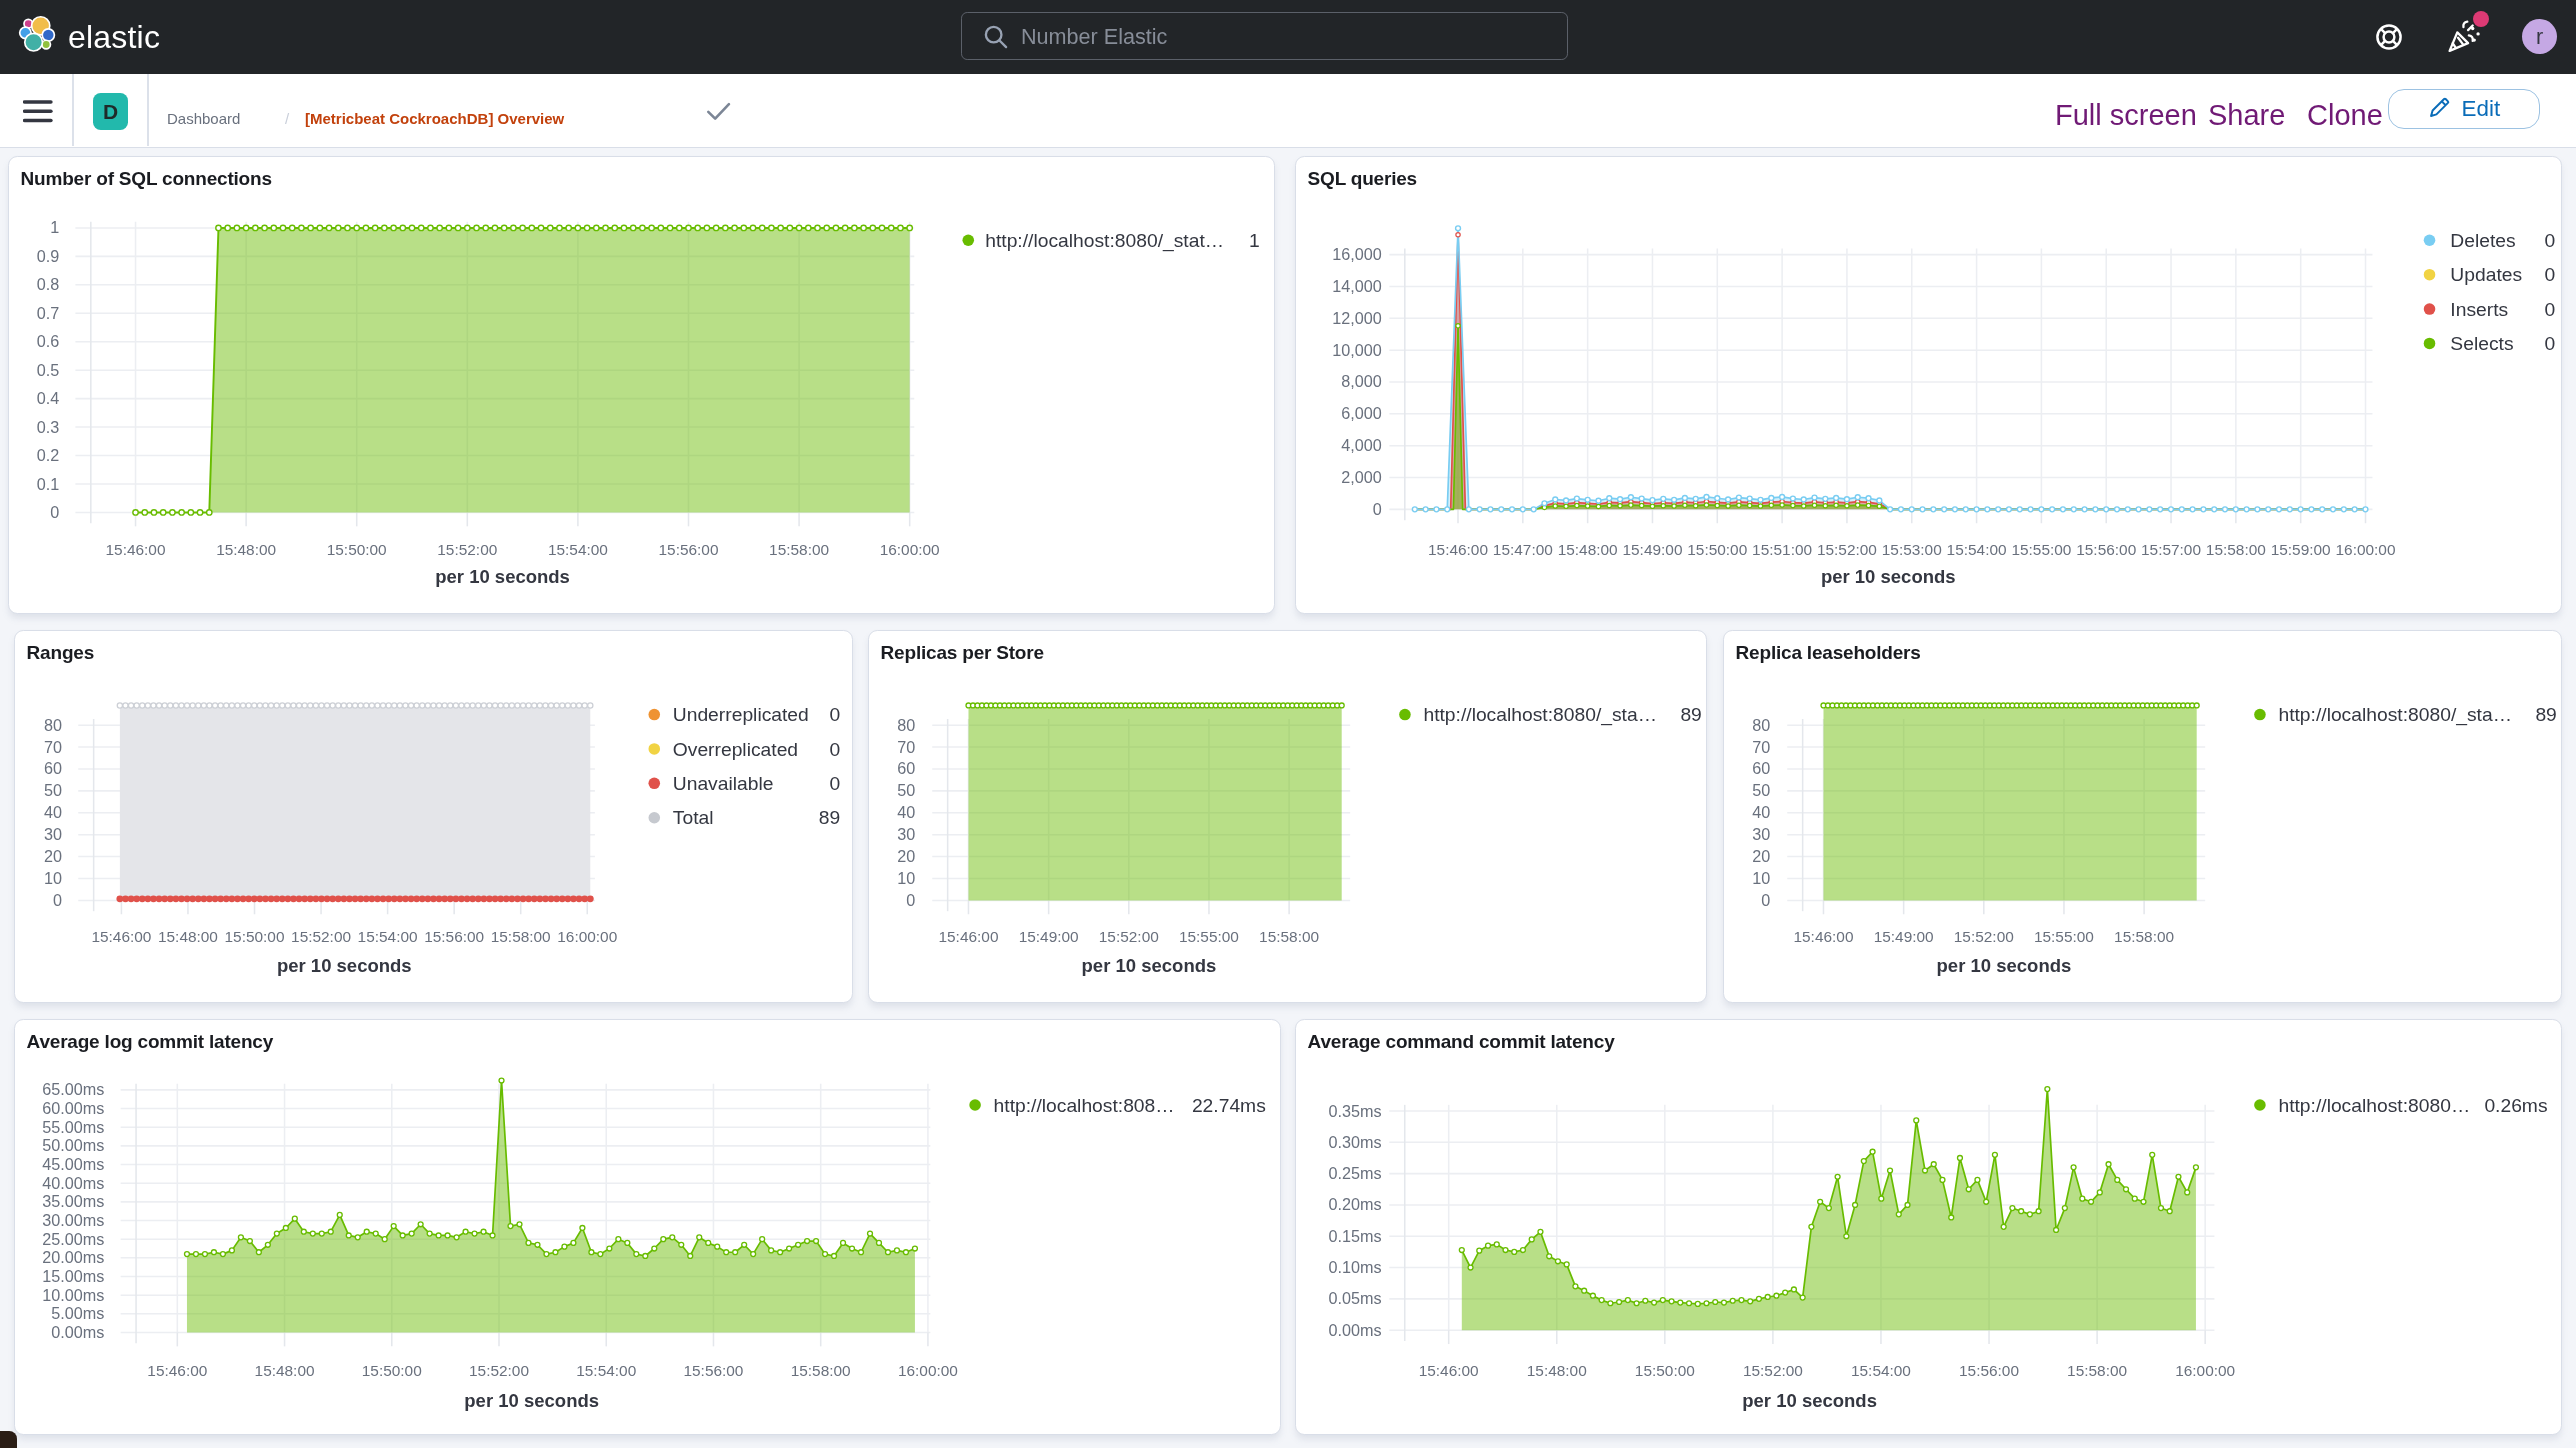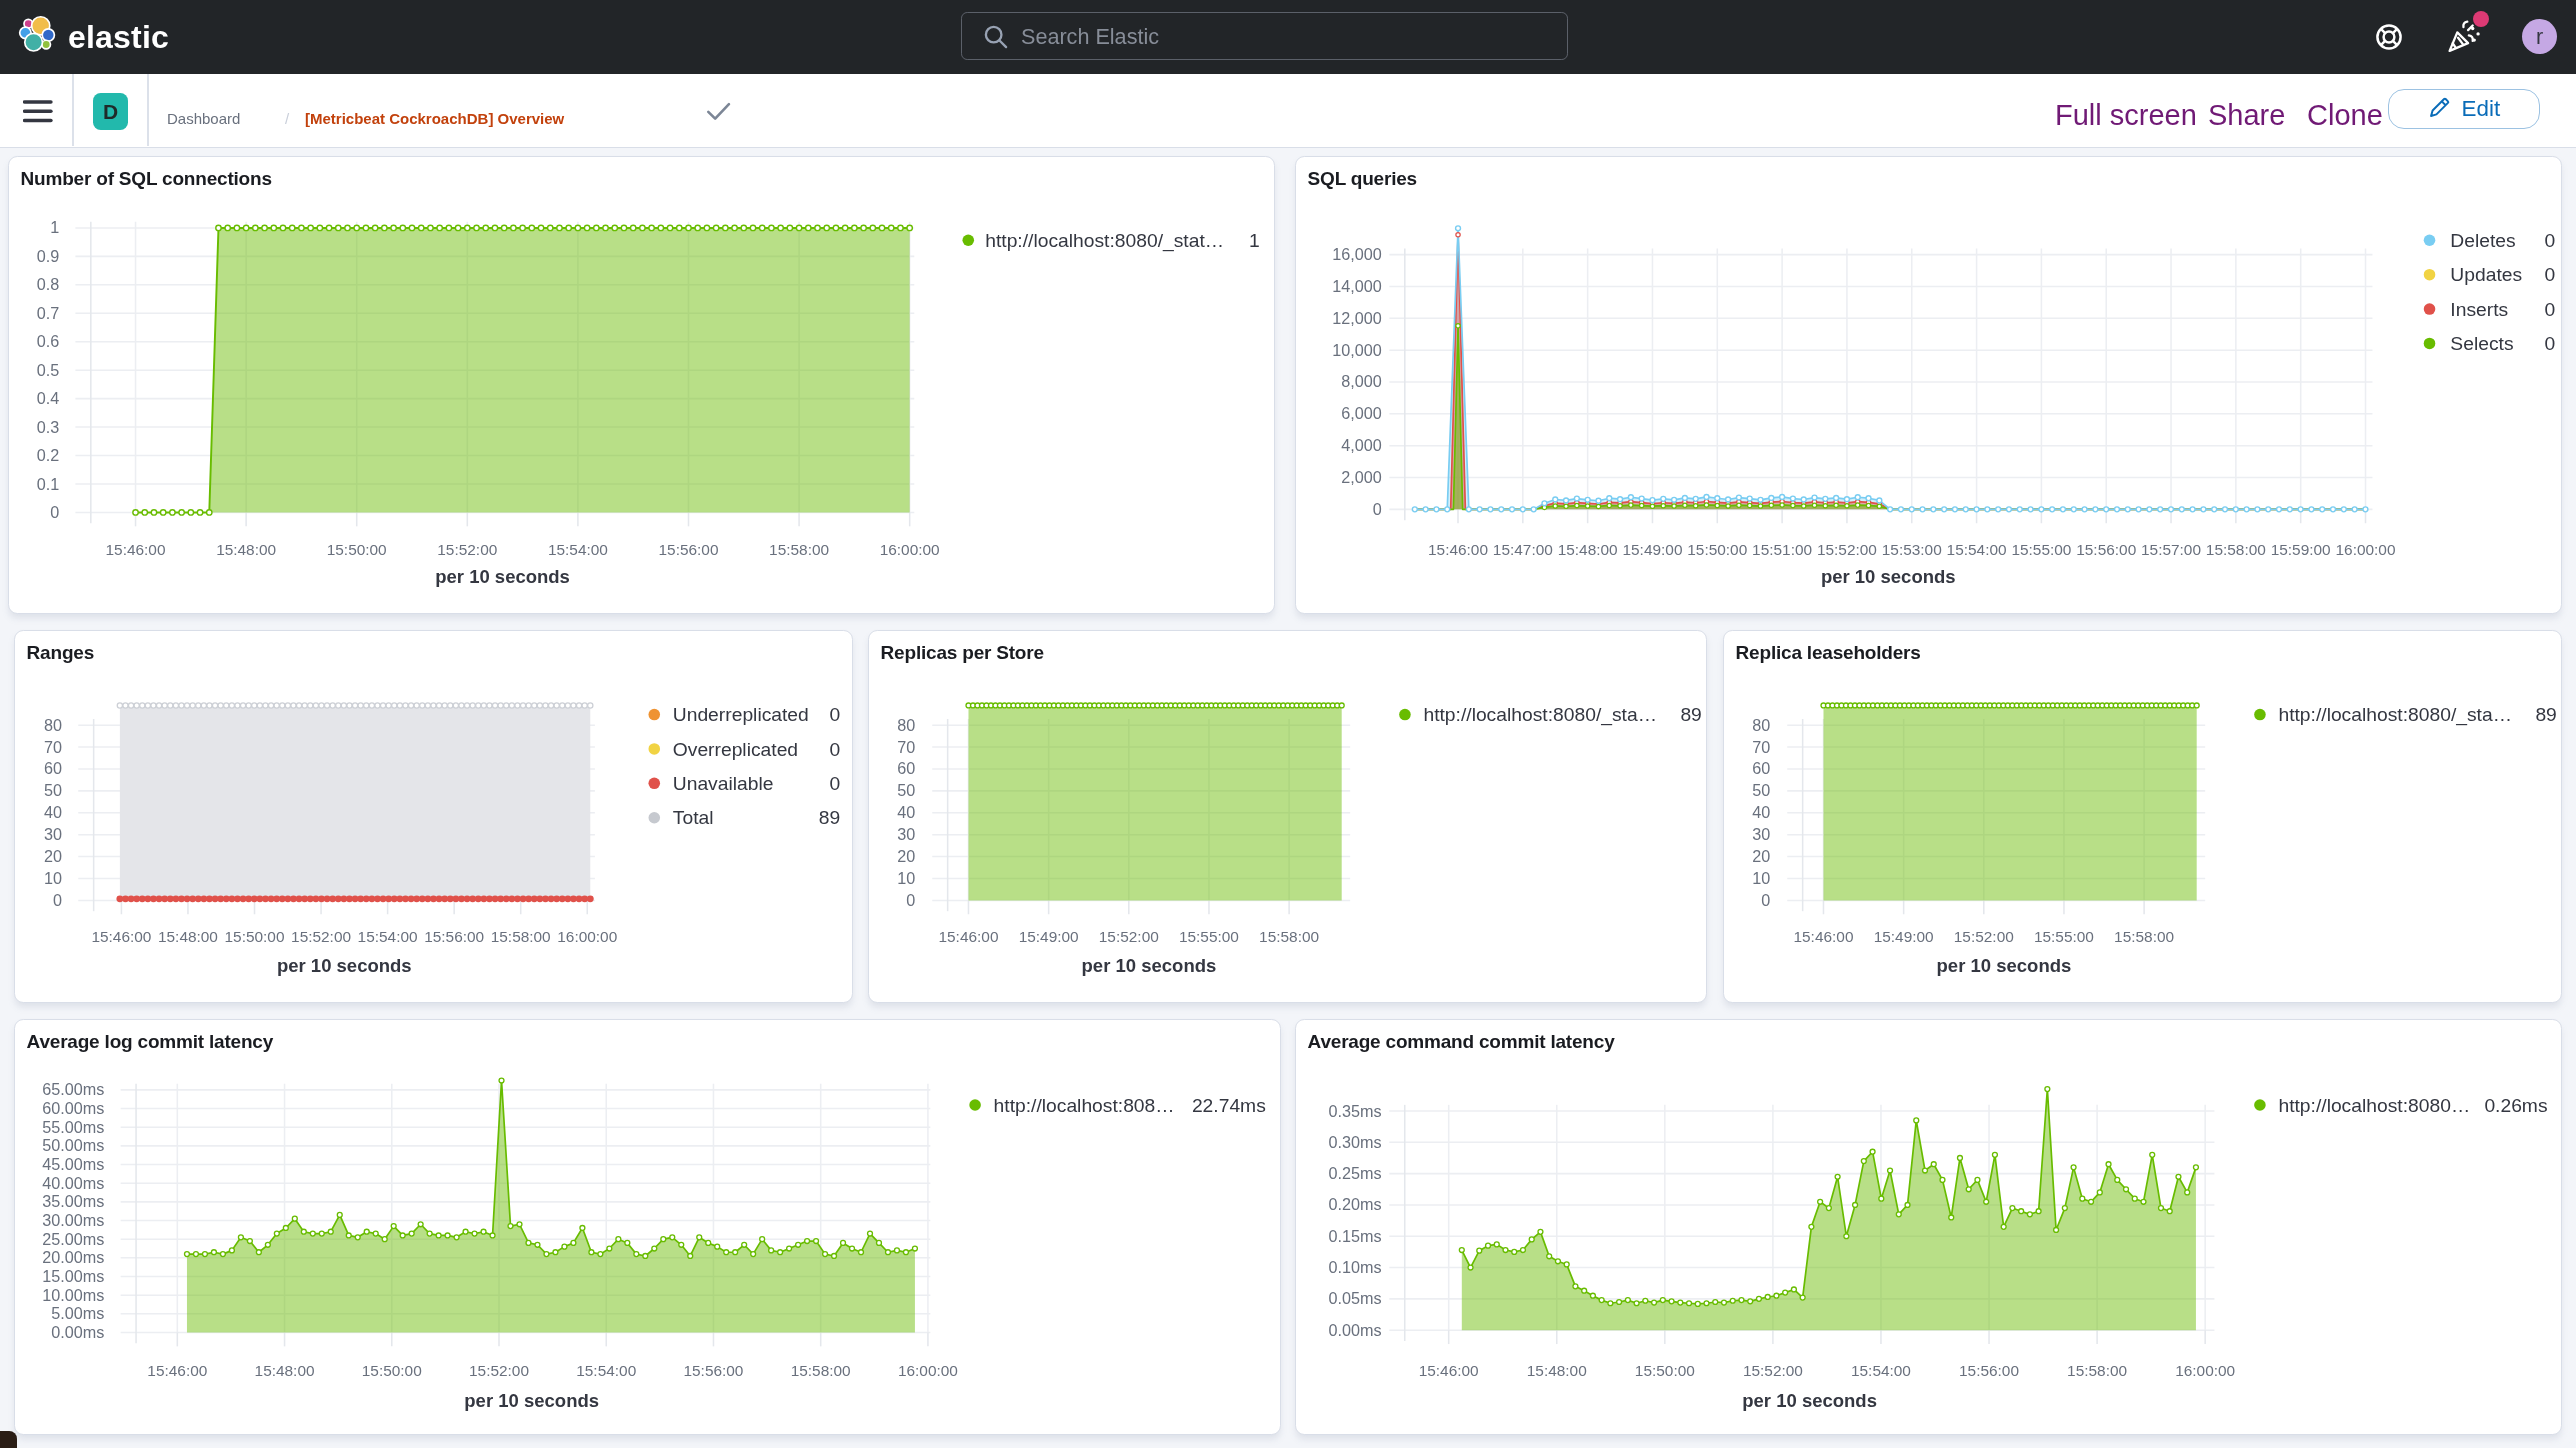--- a/index.html
+++ b/index.html
@@ -1,17 +1,17 @@
 <!DOCTYPE html>
 <html style="font-size:12.3px"><head><meta charset="utf-8">
 <style>
 * { margin:0; padding:0; box-sizing:border-box; }
 html,body { width:2576px; height:1448px; font-family:"Liberation Sans", sans-serif; background:#F3F5F9; overflow:hidden; }
 .hdr { position:absolute; left:0; top:0; width:2576px; height:74px; background:#222528; }
-.brand { position:absolute; left:68px; top:18.5px; color:#fff; font-size:32px; font-weight:700; letter-spacing:0.2px; }
+.brand { position:absolute; left:68px; top:18.5px; color:#fff; font-size:32px; font-weight:400; letter-spacing:0.2px; }
 .search { position:absolute; left:961px; top:12.3px; width:607px; height:48px; border:1.5px solid #5B6069; border-radius:6.2px; }
 .search span { position:absolute; left:59px; top:10.8px; font-size:21.6px; color:#878D98; }
 .avatar { position:absolute; left:2522px; top:19px; width:35px; height:35px; border-radius:50%; background:#C5A8E4; color:#343741; font-size:21.6px; text-align:center; line-height:35px; }
 .pinkdot { position:absolute; left:2473px; top:10.8px; width:16px; height:16px; border-radius:50%; background:#DD3A74; }
 .nav { position:absolute; left:0; top:74px; width:2576px; height:74px; background:#fff; border-bottom:1.5px solid #D9DEE8; }
 .vsep { position:absolute; top:74px; width:1.5px; height:72px; background:#DCE1EA; }
 .dbadge { position:absolute; left:93px; top:93px; width:35px; height:37px; border-radius:7.7px; background:#22B9AC; color:#1f2a29; font-weight:700; font-size:21px; text-align:center; line-height:37px; }
 .crumb { position:absolute; top:110px; font-size:15px; }
 .navlink { position:absolute; top:99px; font-size:29px; color:#701a75; }
 .editbtn { position:absolute; left:2388px; top:89px; width:152px; height:40px; border:1.5px solid #9CC2E2; border-radius:16px; color:#0A6CB8; font-size:22.4px; font-weight:500; text-align:center; line-height:37px; }
@@ -31,21 +31,21 @@
 <circle cx="36.6" cy="38.4" r="5.6" fill="#92C13E"></circle>
 <circle cx="20.3" cy="35.3" r="11.5" fill="#41B0A6"></circle>
 </g>
 </svg>
 <div class="brand">elastic</div>
 <div class="search">
       <svg width="28" height="28" viewBox="0 0 36 36" style="position:absolute;left:20px;top:10px">
 <circle cx="15" cy="15" r="10" fill="none" stroke="#98A2B3" stroke-width="3"></circle>
 <line x1="22.5" y1="22.5" x2="31" y2="31" stroke="#98A2B3" stroke-width="3" stroke-linecap="round"></line>
       </svg>
-      <span>Search Elastic</span>
+      <span>Number Elastic</span>
     </div>
 <svg width="34" height="34" viewBox="0 0 44 44" style="position:absolute;left:2372px;top:20px">
 <circle cx="22" cy="22" r="15" fill="none" stroke="#fff" stroke-width="3.2"></circle>
 <circle cx="22" cy="22" r="7" fill="none" stroke="#fff" stroke-width="3.2"></circle>
 <g stroke="#fff" stroke-width="3.2">
 <line x1="11.5" y1="11.5" x2="17" y2="17"></line>
         <line x1="32.5" y1="11.5" x2="27" y2="17"></line>
 <line x1="11.5" y1="32.5" x2="17" y2="27"></line>
         <line x1="32.5" y1="32.5" x2="27" y2="27"></line>
 </g>

